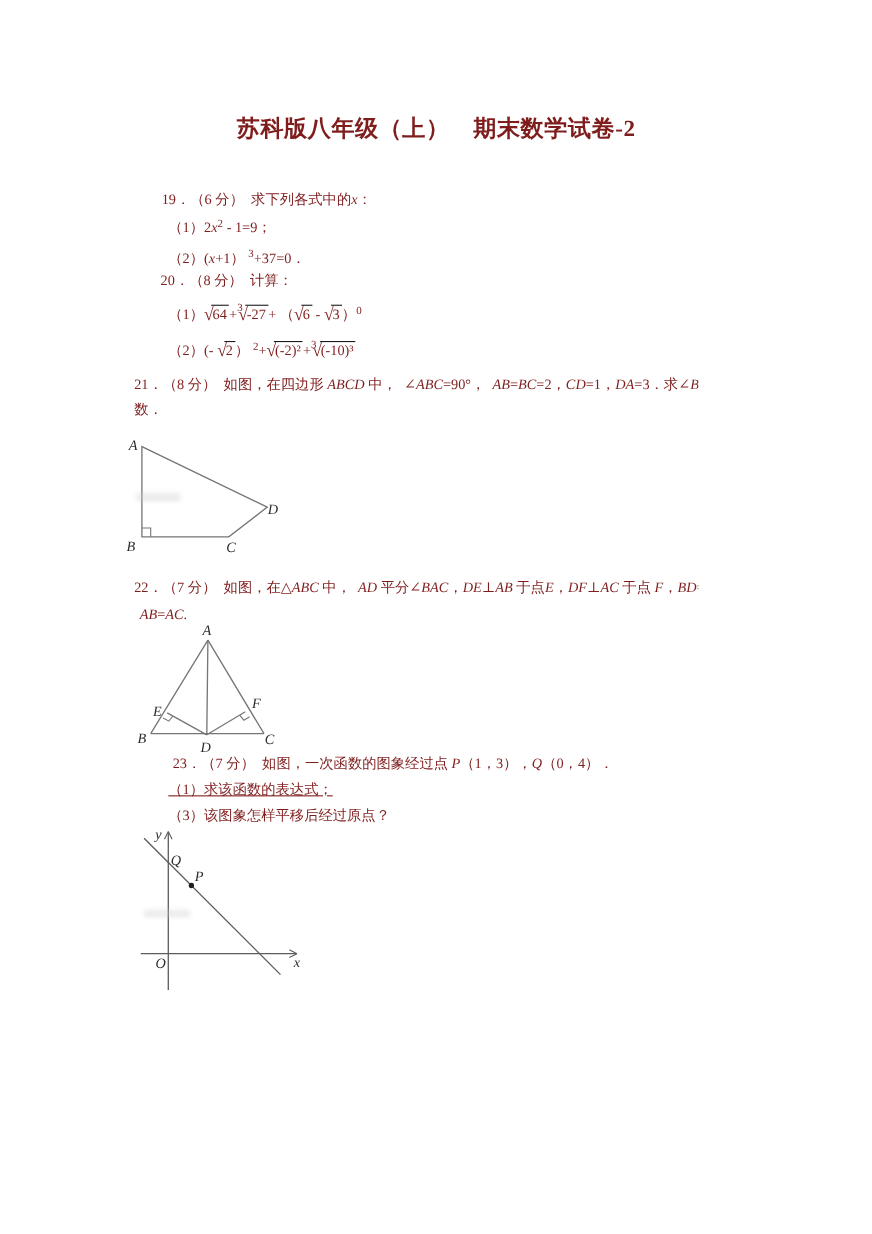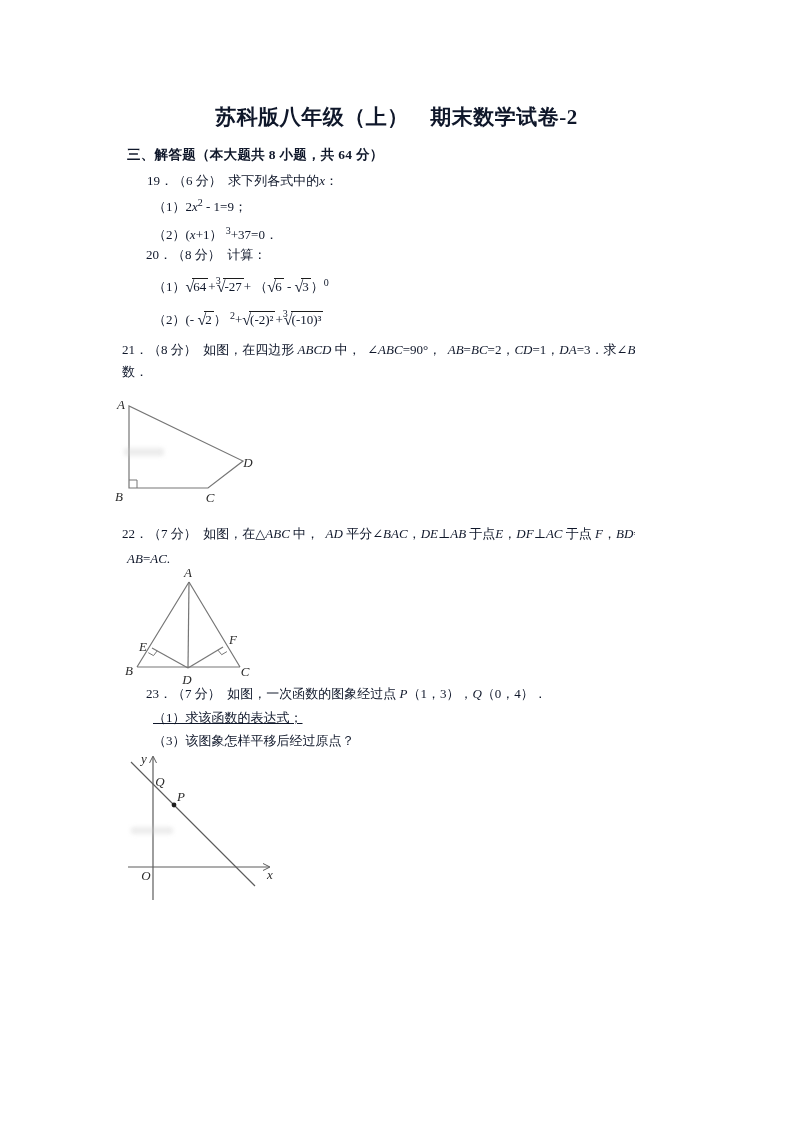--- a/index.html
+++ b/index.html
@@ -1,18 +1,18 @@
 <!DOCTYPE html>
 <html><head>
 <meta charset="utf-8">
 <style>
   html,body{margin:0;padding:0;background:#ffffff;}
   .page{
     position:relative;width:635px;height:1122px;background:#fff;
-    font-family:"Liberation Serif","DejaVu Serif",serif;color:#0f172a;
+    font-family:"Liberation Serif","DejaVu Serif",serif;color:#7f1d1d;
     overflow:hidden;
   }
   .abs{position:absolute;white-space:pre;}
   .title{font-size:21px;font-weight:700;width:793px;text-align:center;letter-spacing:.5px;}
   .section{font-size:13.5px;font-weight:700;letter-spacing:.3px;}
   .bodyline{font-size:13px;line-height:16px;margin-left:19px;}
   .wrapline{font-size:13px;line-height:22px;text-align:right;}
   .it{font-style:italic;}
   sup.msup{font-size:10px;vertical-align:5px;line-height:0;letter-spacing:0;}
   .rad{display:inline-block;white-space:nowrap;line-height:14px;font-family:Liberation Serif, serif;}
@@ -24,21 +24,20 @@
   .svglab{font-family:"Liberation Serif","DejaVu Serif",serif;font-style:italic;font-size:13px;fill:#2b2b2b;}
   .smudge{position:absolute;background:#c9c9c9;opacity:.35;filter:blur(2px);border-radius:2px;}
 </style>
 </head>
 <body>
 
 <div class="page">
 
   <div class="abs title" style="top:103px;left:0;">苏科版八年级（上）　期末数学试卷-2</div>
 
-  <div class="abs section" style="top:146px;left:127px;">三、解答题（本大题共 8 小题，共 64 分）</div>
 
   <div class="abs bodyline" style="top:173px;left:128px;"><span>19．（6 分）  求下列各式中的</span><span class="it">x</span><span>：</span></div>
   <div class="abs bodyline" style="top:199px;left:134px;"><span>（1）2</span><span class="it">x</span><sup class="msup">2</sup><span> - 1=9；</span></div>
   <div class="abs bodyline" style="top:227px;left:134px;"><span>（2）(</span><span class="it">x</span><span>+1） </span><sup class="msup">3</sup><span>+37=0．</span></div>
 
   <div class="abs bodyline" style="top:247px;left:127px;"><span>20．（8 分）  计算：</span></div>
   <div class="abs bodyline" style="top:274px;left:134px;"><span>（1）</span><span class="rad"><span class="radg">√</span><span class="radc">64</span></span><span>+</span><span class="rad"><span class="radn">3</span><span class="radg">√</span><span class="radc">-27</span></span><span>+ （</span><span class="rad"><span class="radg">√</span><span class="radc">6</span></span><span> - </span><span class="rad"><span class="radg">√</span><span class="radc">3</span></span><span>）</span><sup class="msup">0</sup></div>
   <div class="abs bodyline" style="top:307px;left:134px;"><span>（2）(- </span><span class="rad"><span class="radg">√</span><span class="radc">2</span></span><span>） </span><sup class="msup">2</sup><span>+</span><span class="rad"><span class="radg">√</span><span class="radc">(-2)²</span></span><span>+</span><span class="rad"><span class="radn">3</span><span class="radg">√</span><span class="radc">(-10)³</span></span></div>
 
   <div class="abs wrapline" style="top:339px;left:122px;"><span>21．（8 分）  如图，在四边形 </span><span class="it">ABCD</span><span> 中，  ∠</span><span class="it">ABC</span><span>=90°，  </span><span class="it">AB</span><span>=</span><span class="it">BC</span><span>=2，</span><span class="it">CD</span><span>=1，</span><span class="it">DA</span><span>=3．求∠</span><span class="it">BCD</span><span> 的度</span></div>
@@ -65,21 +64,21 @@
     <path class="figthin" d="M33.3 87.7 L38.5 90.6 L42.2 85.9"></path>
     <path class="figthin" d="M111.9 86.6 L106.7 89.7 L102.9 85.1"></path>
     <text class="svglab" x="73" y="12" text-anchor="middle">A</text>
     <text class="svglab" x="14" y="110" text-anchor="middle">B</text>
     <text class="svglab" x="130" y="111" text-anchor="middle">C</text>
     <text class="svglab" x="72" y="119" text-anchor="middle">D</text>
     <text class="svglab" x="28" y="86" text-anchor="middle">E</text>
     <text class="svglab" x="118" y="79" text-anchor="middle">F</text>
   </svg>
 
-  <div class="abs bodyline" style="top:686px;left:127px;text-align:center;"><span>23．（7 分）  如图，一次函数的图象经过点 </span><span class="it">P</span><span>（1，3），</span><span class="it">Q</span><span>（0，4）．</span></div>
+  <div class="abs bodyline" style="top:686px;left:138px;text-align:center;"><span>23．（7 分）  如图，一次函数的图象经过点 </span><span class="it">P</span><span>（1，3），</span><span class="it">Q</span><span>（0，4）．</span></div>
   <div class="abs bodyline" style="top:710px;left:134px;text-decoration:underline;"><span>（1）求该函数的表达式；</span></div>
   <div class="abs bodyline" style="top:733px;left:134px;"><span>（3）该图象怎样平移后经过原点？</span></div>
 
   <svg class="abs" style="top:750px;left:118px;" width="168" height="155" viewBox="0 0 168 155">
     <path class="fig" style="stroke:#5d5d5d" d="M35 7 L35 150"></path>
     <path class="figthin" style="stroke:#5d5d5d" d="M35 6 L31.5 13 M35 6 L38.5 13"></path>
     <path class="fig" style="stroke:#5d5d5d" d="M10 117 L151 117"></path>
     <path class="figthin" style="stroke:#5d5d5d" d="M152 117 L145 113.5 M152 117 L145 120.5"></path>
     <path class="fig" style="stroke:#5d5d5d" d="M13 12 L137 136"></path>
     <circle cx="56" cy="55" r="2.4" fill="#1e1e1e"></circle>

